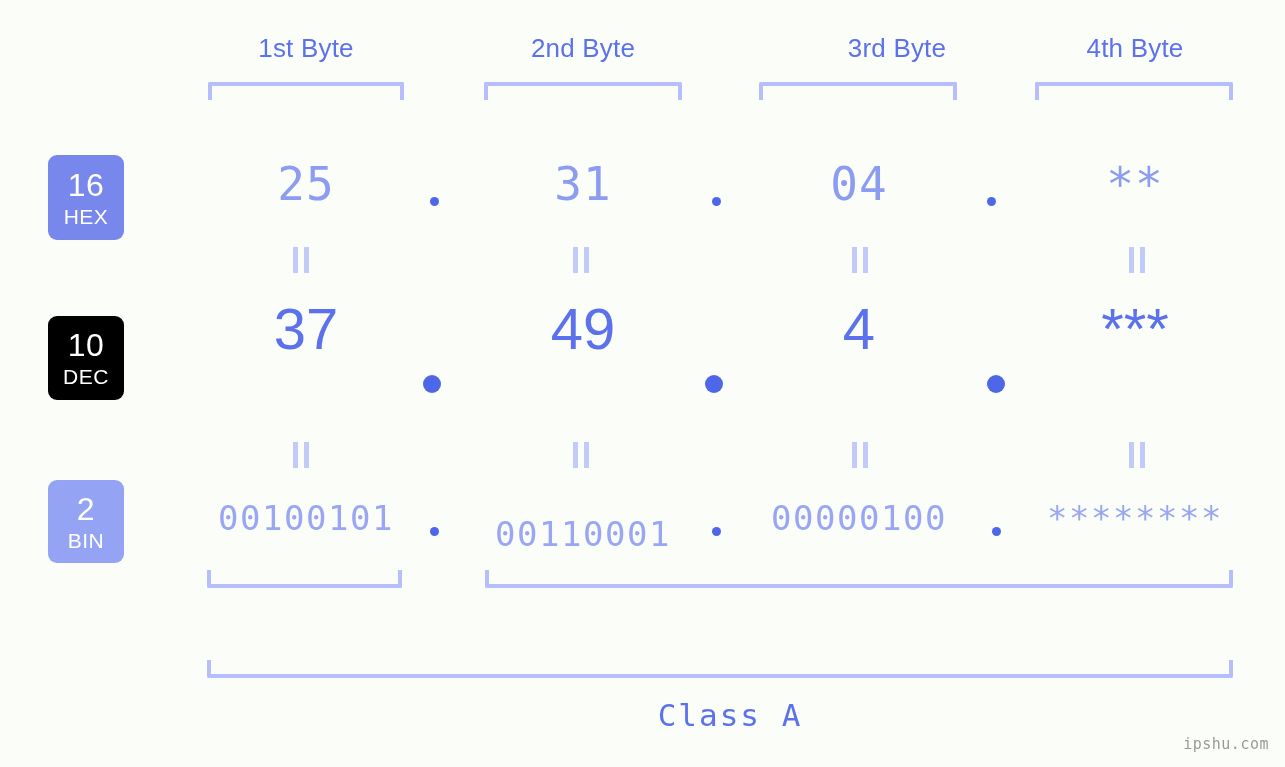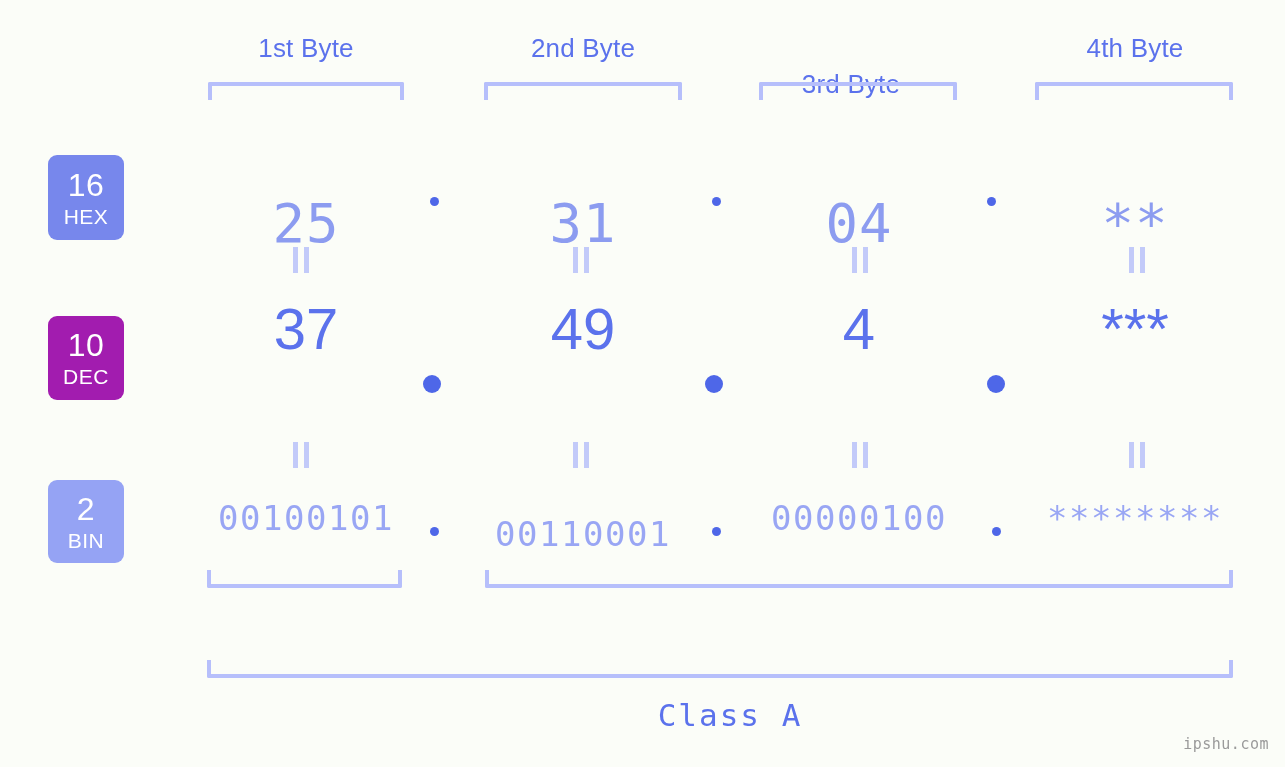--- a/index.html
+++ b/index.html
@@ -81,24 +81,23 @@
 
   
   .val {
     position: absolute;
     text-align: center;
     white-space: nowrap;
     font-family: "DejaVu Sans Mono", monospace;
   }
 
   .row-hex .val {
-    font-size: 54px;
+    font-size: 46px;
     color: #8c9cf0;
     letter-spacing: 1px;
-    margin-top: 35px;
   }
   .row-dec .val {
     font-size: 58px;
     color: #5b72ec;
     font-family: "Liberation Sans", sans-serif;
     letter-spacing: 0px;
   }
   .row-bin .val {
     font-size: 34px;
     color: #99a6f4;
@@ -158,21 +157,21 @@
     letter-spacing: 0.5px;
   }
 </style>
 </head>
 <body>
 
 <div class="canvas">
 
   <div class="byte-label" style="left:176px;">1st Byte</div>
   <div class="byte-label" style="left:453px;">2nd Byte</div>
-  <div class="byte-label" style="left:721px;margin-top:36px;">3rd Byte</div>
+  <div class="byte-label" style="left:767px;">3rd Byte</div>
   <div class="byte-label" style="left:1005px;">4th Byte</div>
 
   <div class="bracket bracket-top" style="left:208px;  top:82px; width:196px;"></div>
   <div class="bracket bracket-top" style="left:484px;  top:82px; width:198px;"></div>
   <div class="bracket bracket-top" style="left:759px;  top:82px; width:198px;"></div>
   <div class="bracket bracket-top" style="left:1035px; top:82px; width:198px;"></div>
 
   <div class="badge" style="top:155px; height:85px; background:#7787ec;">
     <span class="base">16</span>
     <span class="name">HEX</span>
@@ -199,21 +198,21 @@
     </div>
   <div class="eq" style="left:848px; top:247px;">
       <i></i>
       <i></i>
     </div>
   <div class="eq" style="left:1125px; top:247px;">
       <i></i>
       <i></i>
     </div>
 
-  <div class="badge" style="top:316px; height:84px; background:#a21caf;">
+  <div class="badge" style="top:316px; height:84px; background:#000000;">
     <span class="base">10</span>
     <span class="name">DEC</span>
   </div>
 
   <div class="row-dec">
     <div class="val" style="left:176px; top:295px; width:260px;">37</div>
     <div class="val" style="left:453px; top:295px; width:260px;">49</div>
     <div class="val" style="left:729px; top:295px; width:260px;">4</div>
     <div class="val" style="left:1005px; top:295px; width:260px;">***</div>
 

